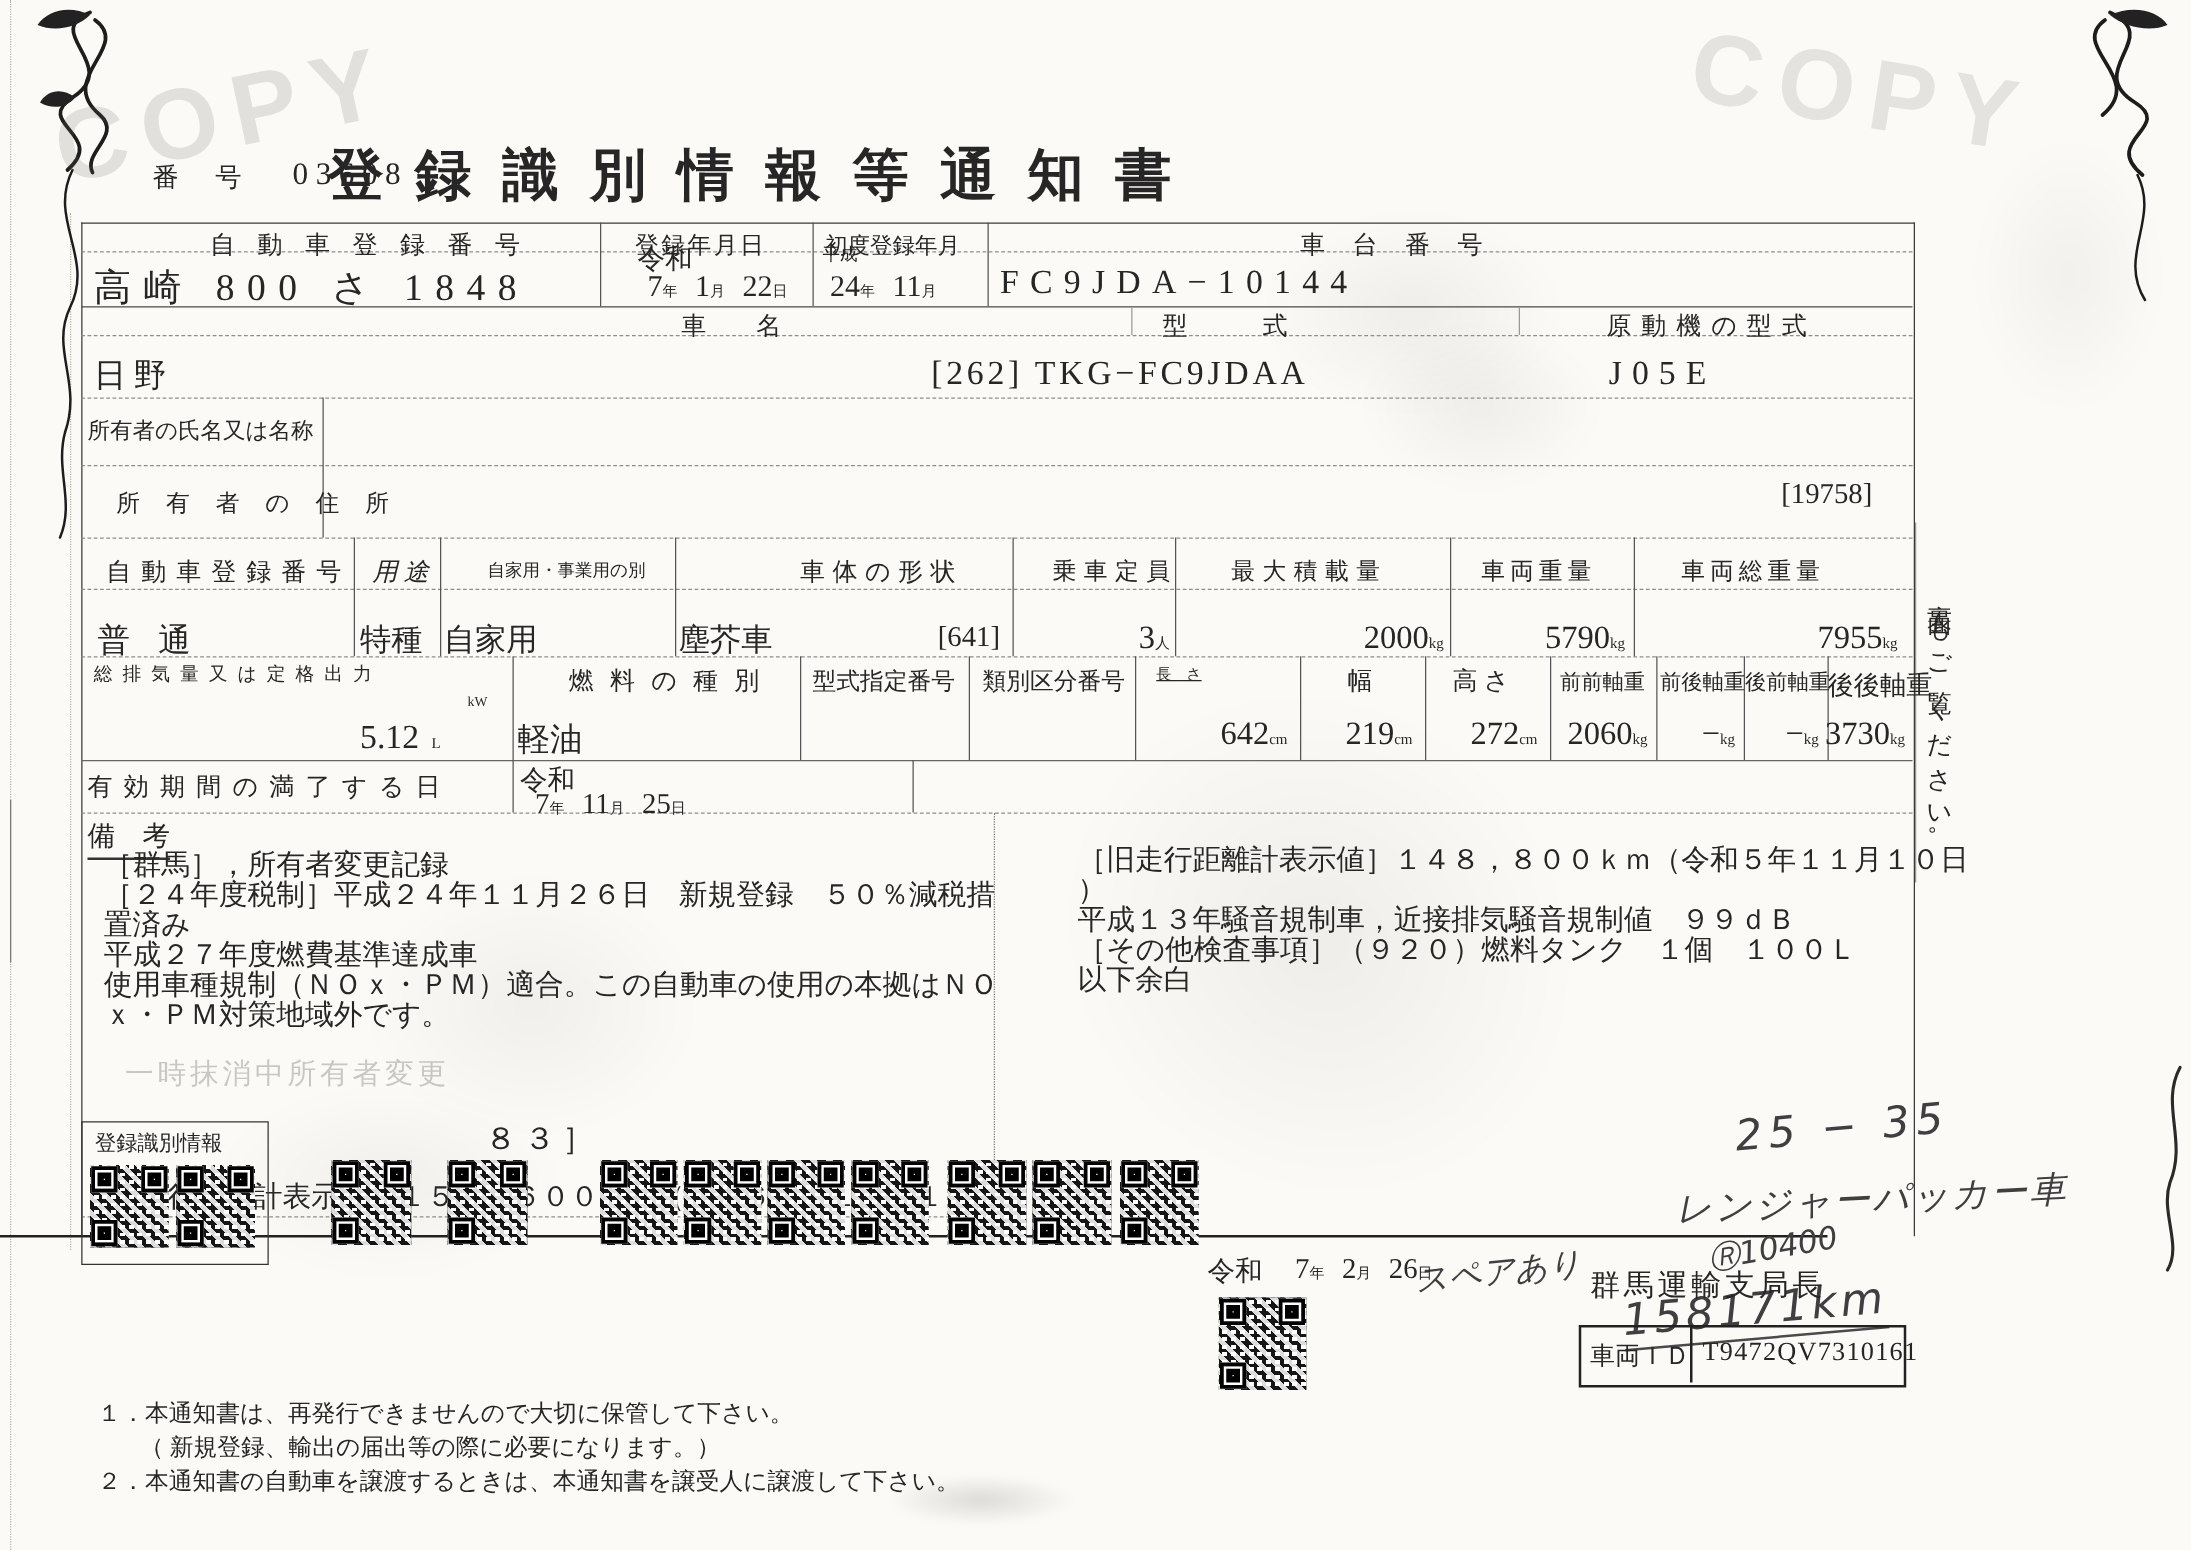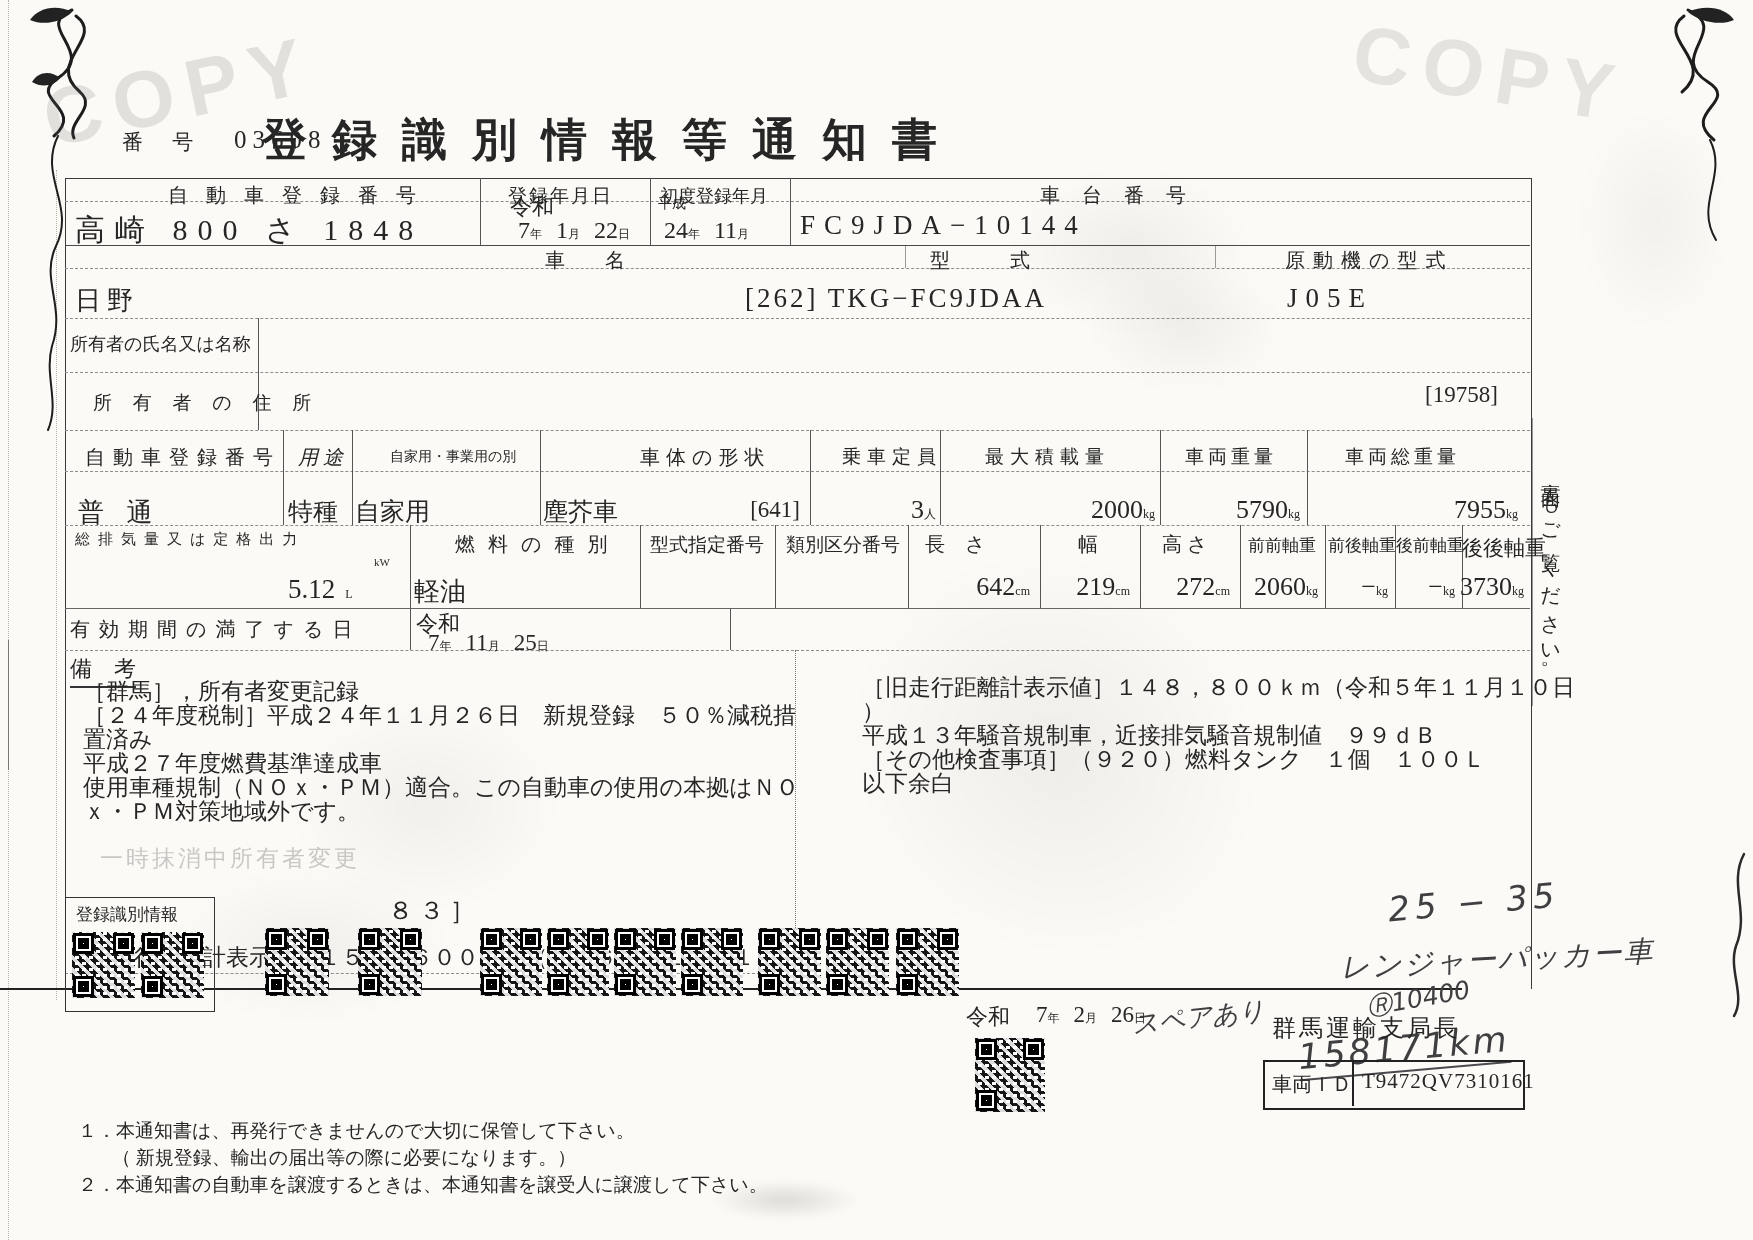--- a/index.html
+++ b/index.html
@@ -169,21 +169,21 @@
   <div class="num" style="left:700px;top:497px;width:100px;font-size:23px;">[641]</div>
   <div class="num" style="left:848px;top:495px;width:88px;"><span>3</span><span class="u">人</span></div>
   <div class="num" style="left:1040px;top:495px;width:115px;"><span>2000</span><span class="u">kg</span></div>
   <div class="num" style="left:1185px;top:495px;width:115px;"><span>5790</span><span class="u">kg</span></div>
   <div class="num" style="left:1400px;top:495px;width:118px;"><span>7955</span><span class="u">kg</span></div>
 
   <div class="abs" style="left:75px;top:530px;font-size:15px;letter-spacing:8px;">総排気量又は定格出力</div>
   <div class="abs" style="left:455px;top:531px;font-size:20px;letter-spacing:4px;">燃 料 の 種 別</div>
   <div class="abs" style="left:650px;top:532px;font-size:19px;">型式指定番号</div>
   <div class="abs" style="left:786px;top:532px;font-size:19px;">類別区分番号</div>
-  <div class="abs" style="left:925px;top:531px;font-size:20px;">長　さ</div>
+  <div class="abs" style="left:925px;top:531px;font-size:12px;text-decoration:underline;">長　さ</div>
   <div class="abs" style="left:1078px;top:531px;font-size:20px;">幅</div>
   <div class="abs" style="left:1162px;top:531px;font-size:20px;">高 さ</div>
   <div class="abs" style="left:1248px;top:534px;font-size:17px;">前前軸重</div>
   <div class="abs" style="left:1328px;top:534px;font-size:17px;">前後軸重</div>
   <div class="abs" style="left:1396px;top:534px;font-size:17px;">後前軸重</div>
   <div class="abs" style="left:1462px;top:534px;font-size:21px;">後後軸重</div>
 
   <div class="abs" style="left:374px;top:556px;font-size:11px;">kW</div>
   <div class="abs" style="left:288px;top:574px;font-size:27px;"><span>5.12</span><span class="u" style="margin-left:10px;">L</span></div>
   <div class="abs" style="left:414px;top:574px;font-size:26px;">軽油</div>

